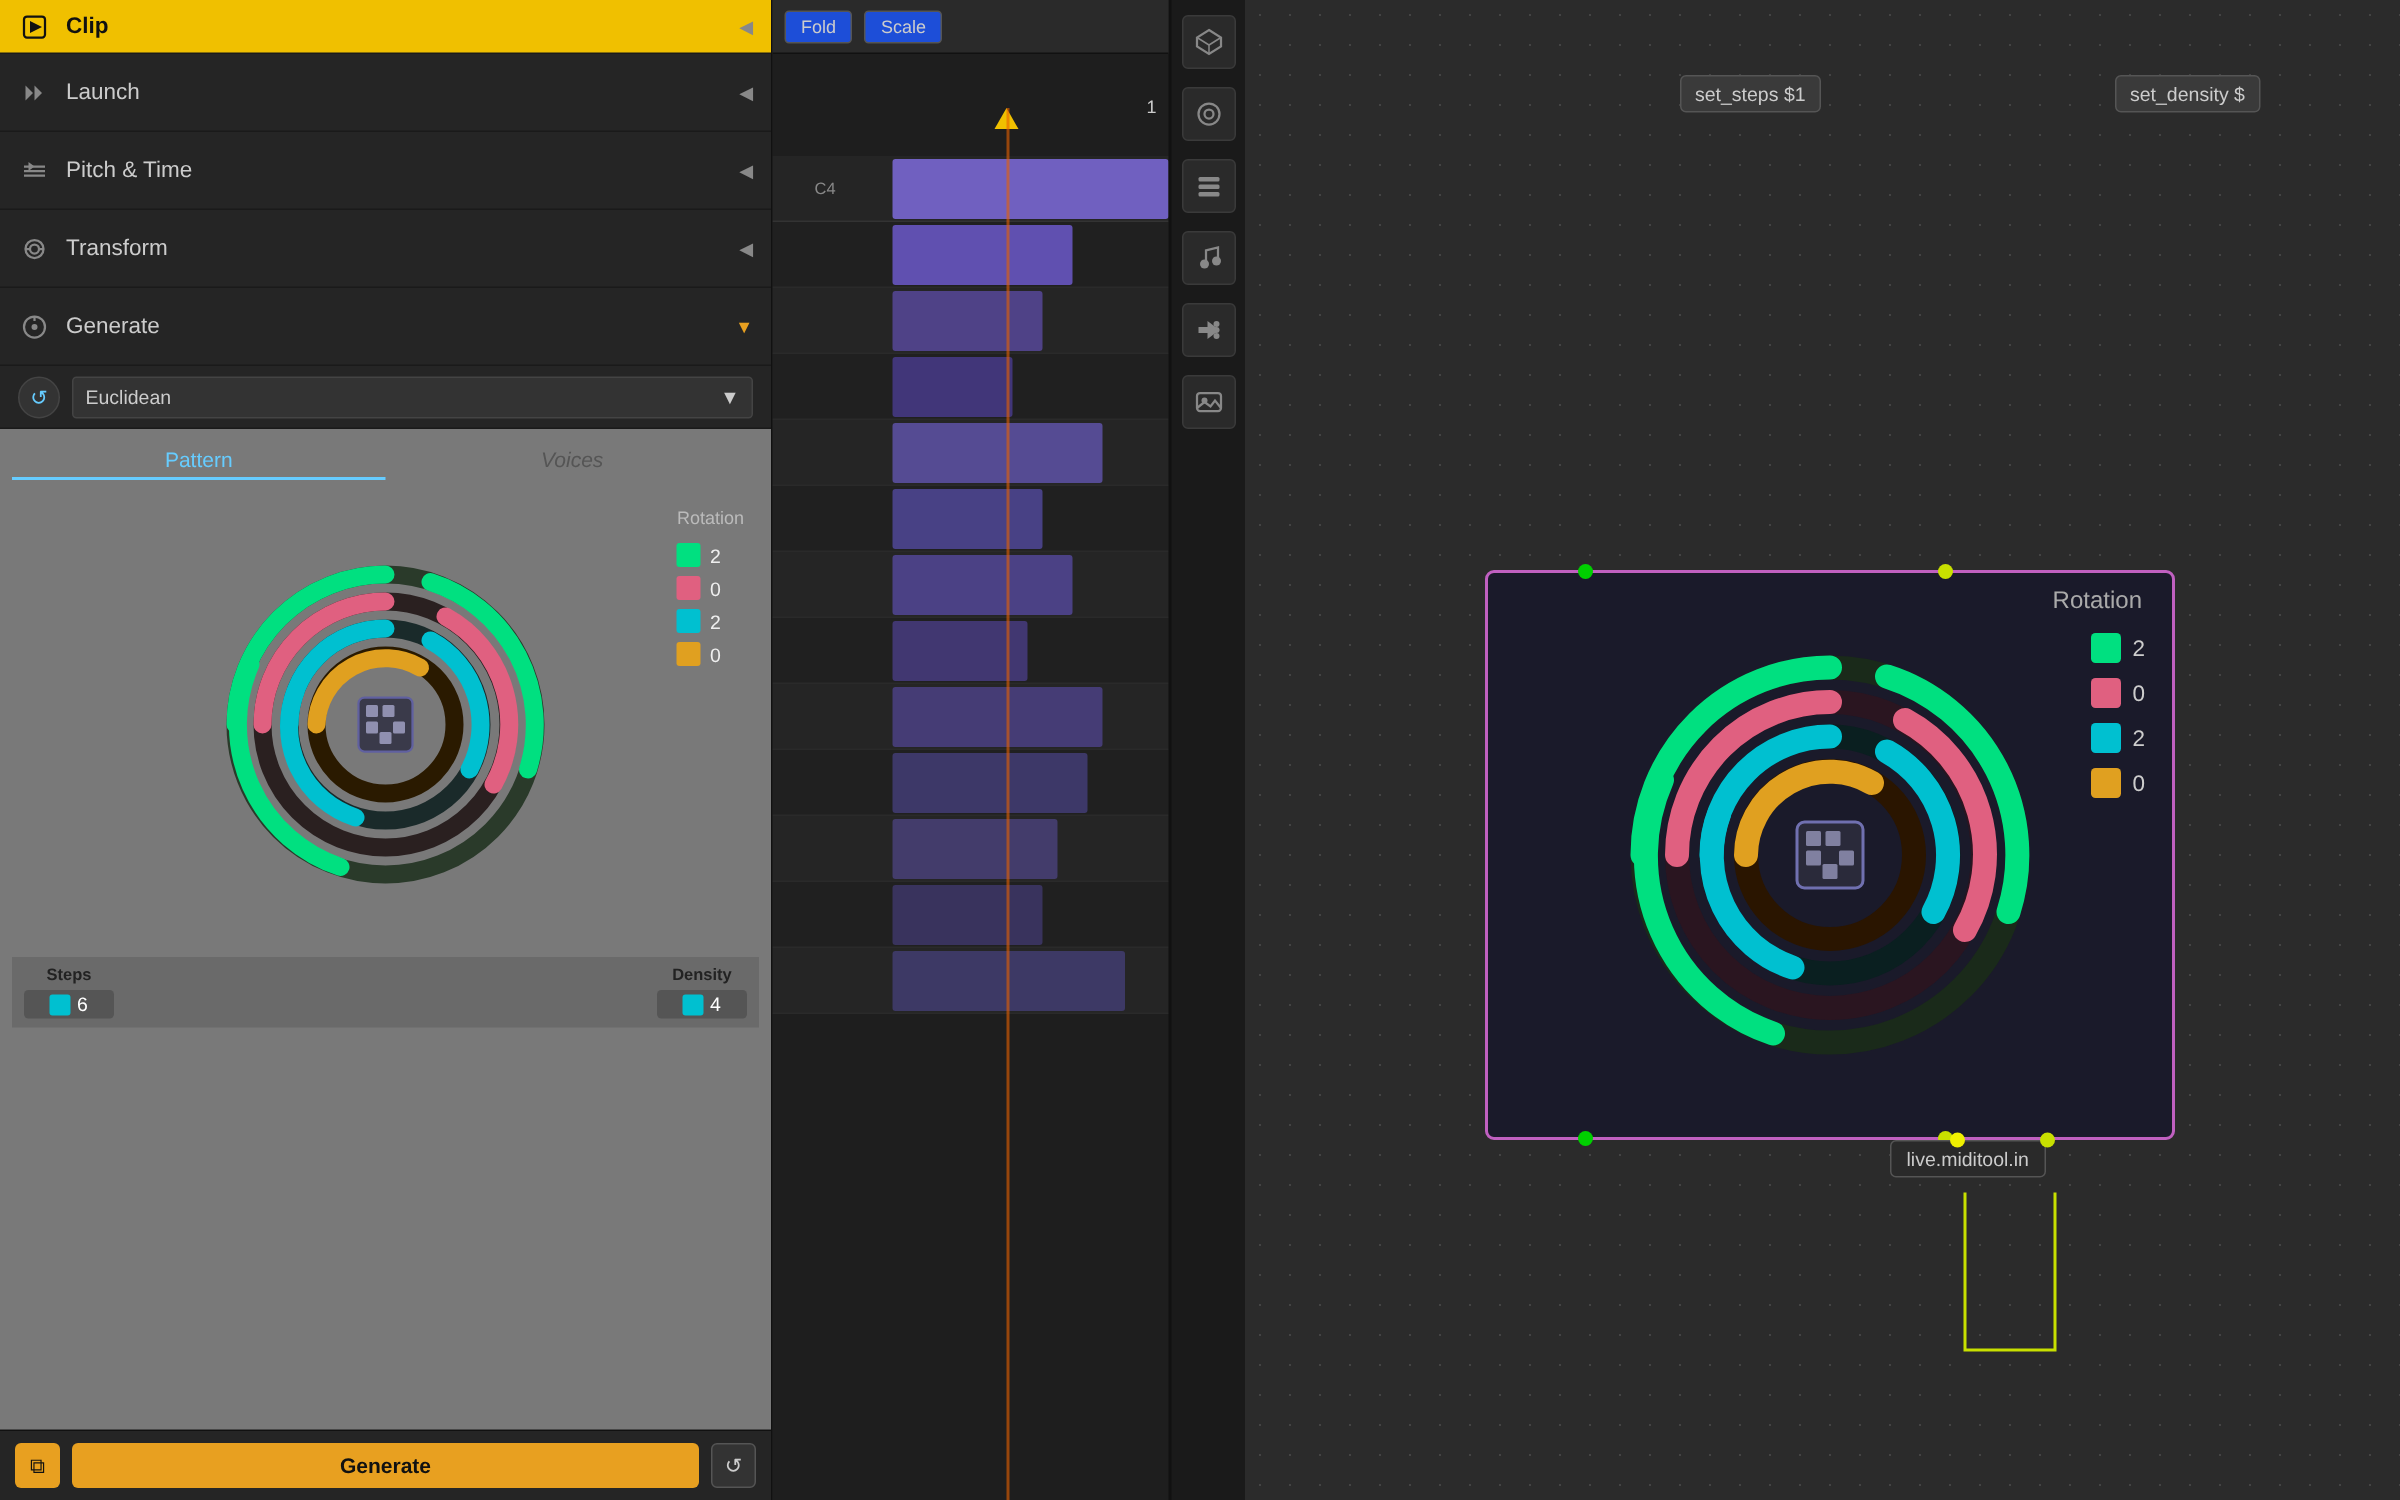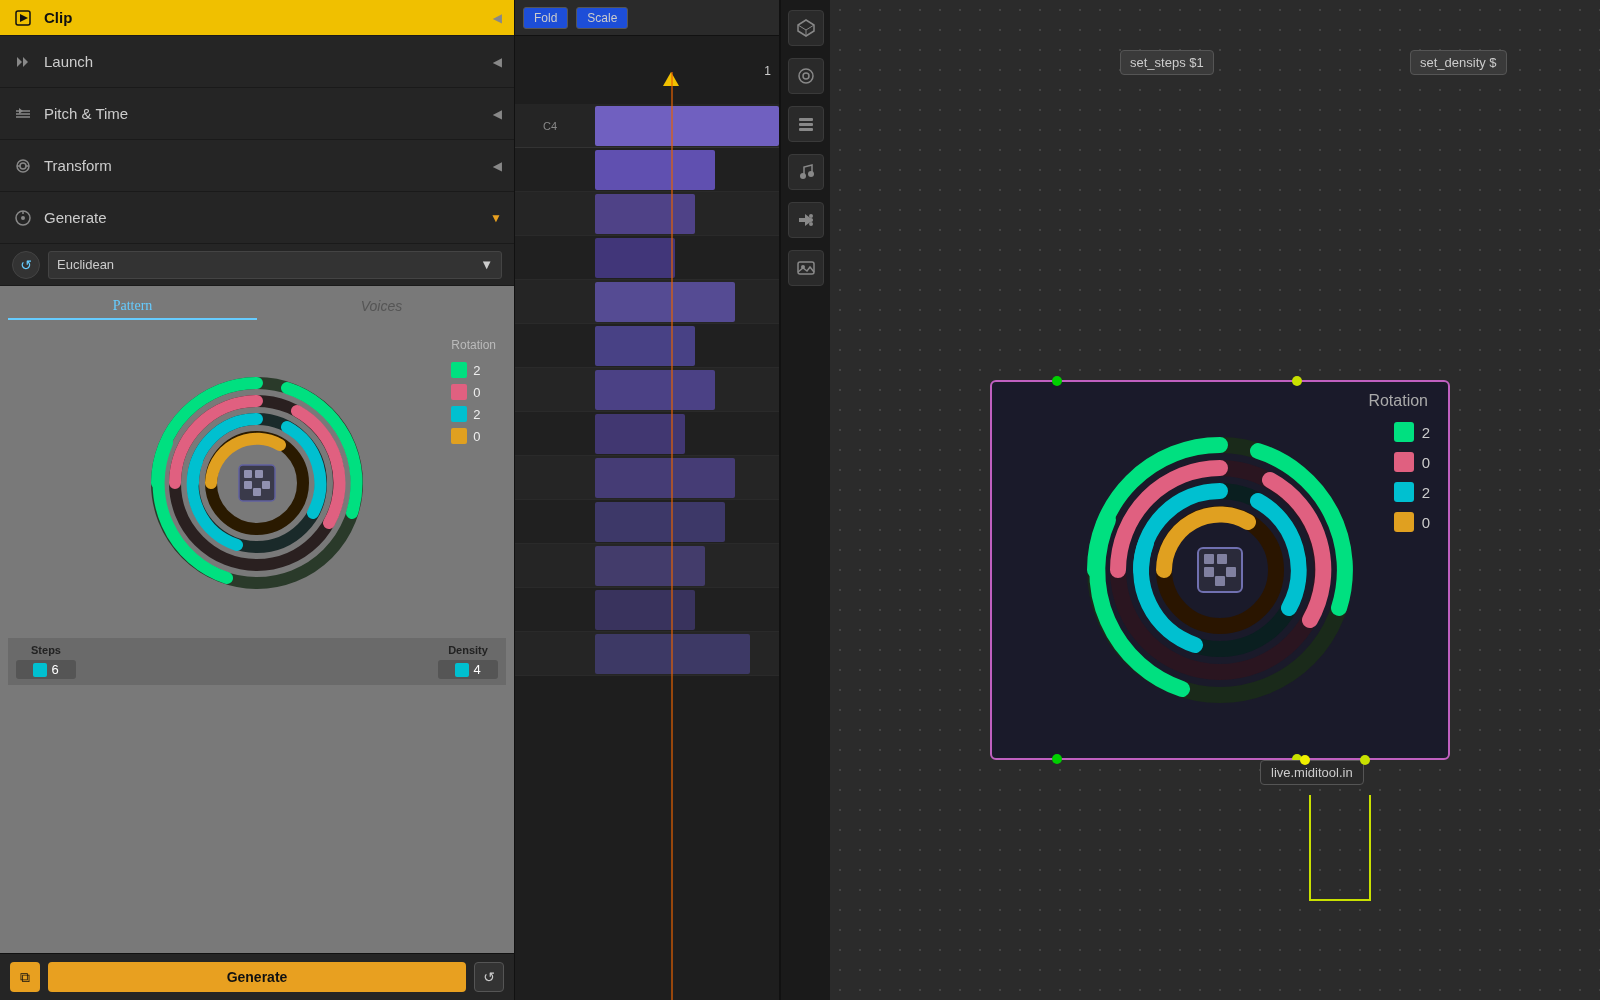--- a/index.html
+++ b/index.html
@@ -122,21 +122,21 @@
       display: flex;
       margin-bottom: 8px;
     }
     .tab-btn {
       flex: 1;
       text-align: center;
       padding: 4px 0;
       cursor: pointer;
       font-size: 14px;
     }
-    .tab-btn.active { color: #6cf; border-bottom: 2px solid #6cf; font-family: Liberation Serif, serif; }
+    .tab-btn.active { color: #6cf; border-bottom: 2px solid #6cf; }
     .tab-btn.inactive { color: #555; font-style: italic; }
 
     
     .circle-container {
       display: flex;
       align-items: center;
       justify-content: center;
       position: relative;
     }
 

